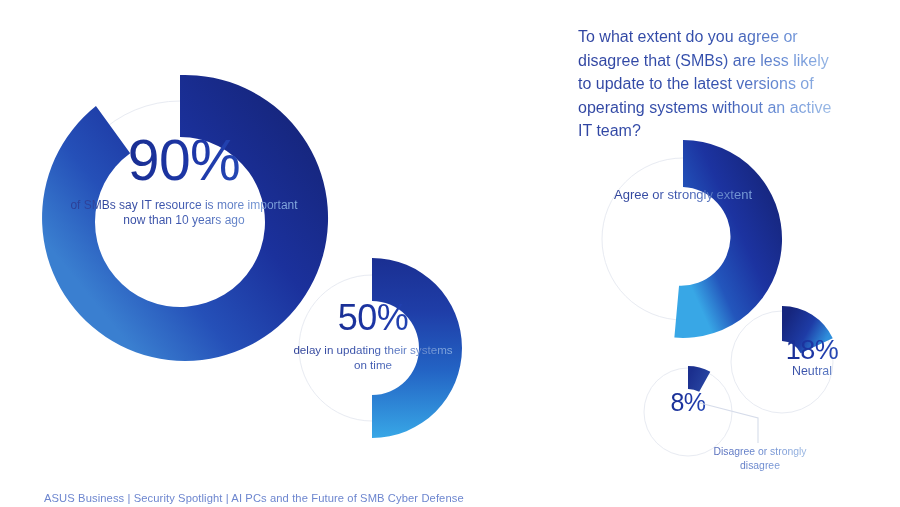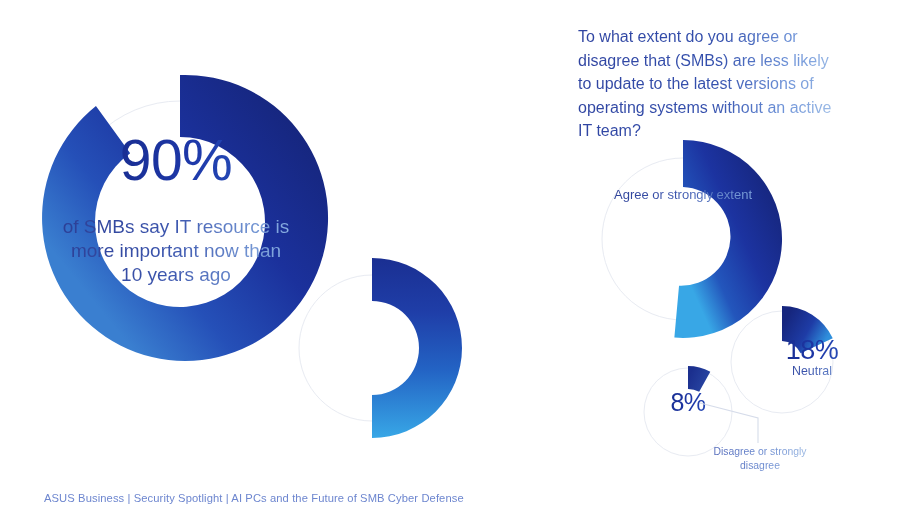--- a/index.html
+++ b/index.html
@@ -67,38 +67,42 @@
         <stop offset="0%" stop-color="#16267e"></stop>
         <stop offset="38%" stop-color="#1b319c"></stop>
         <stop offset="72%" stop-color="#2550b8"></stop>
         <stop offset="100%" stop-color="#3a7fd0"></stop>
       </linearGradient>
     </defs>
     <circle class="ring-outline" cx="160" cy="160" r="117"></circle>
     <path fill="url(#g90)" d="M 160 17 A 143 143 0 1 1 75.95 48.06 L 110.17 95.13 A 85 85 0 1 0 160 79 Z"></path>
   </svg>
 
-  <div class="center-box" style="left:58px;top:132px;width:236px;">
+  <div class="center-box" style="left:66px;top:132px;width:236px;">
     <div class="pct pct-grad" style="font-size:57px;">90%</div>
-    <div class="sub" style="font-size:19px;margin-top:26px;">of SMBs say IT resource is more important now than 10 years ago</div>
+    <div class="sub" style="font-size:12px;margin-top:9px;">of SMBs say IT resource is more important now than 10 years ago</div>
   </div>
 
   <svg class="donut" style="left:272px;top:248px;" width="200" height="200" viewBox="0 0 200 200">
     <defs>
       <linearGradient id="g50" x1="0.5" y1="0" x2="0.5" y2="1">
         <stop offset="0%" stop-color="#1a2f92"></stop>
         <stop offset="30%" stop-color="#1f3ea8"></stop>
         <stop offset="62%" stop-color="#2363c4"></stop>
         <stop offset="100%" stop-color="#38a7e6"></stop>
       </linearGradient>
     </defs>
     <circle class="ring-outline" cx="100" cy="100" r="73"></circle>
     <path fill="url(#g50)" d="M 100 10 A 90 90 0 0 1 100 190 L 100 147 A 47 47 0 0 0 100 53 Z"></path>
   </svg>
 
+  <div class="center-box" style="left:288px;top:300px;width:170px;">
+    <div class="pct pct-grad" style="font-size:36px;">50%</div>
+    <div class="sub" style="font-size:11.6px;margin-top:7px;">delay in updating their systems on time</div>
+  </div>
 
   <div id="question">To what extent do you agree or disagree that (SMBs) are less likely to update to the latest versions of operating systems without an active IT team?</div>
 
   <svg class="donut" style="left:572px;top:128px;" width="222" height="222" viewBox="0 0 222 222">
     <defs>
       <linearGradient id="g74" x1="0.72" y1="0.0" x2="0.02" y2="0.58">
         <stop offset="0%" stop-color="#16267e"></stop>
         <stop offset="42%" stop-color="#1c33a0"></stop>
         <stop offset="76%" stop-color="#2356bc"></stop>
         <stop offset="100%" stop-color="#38a7e6"></stop>

